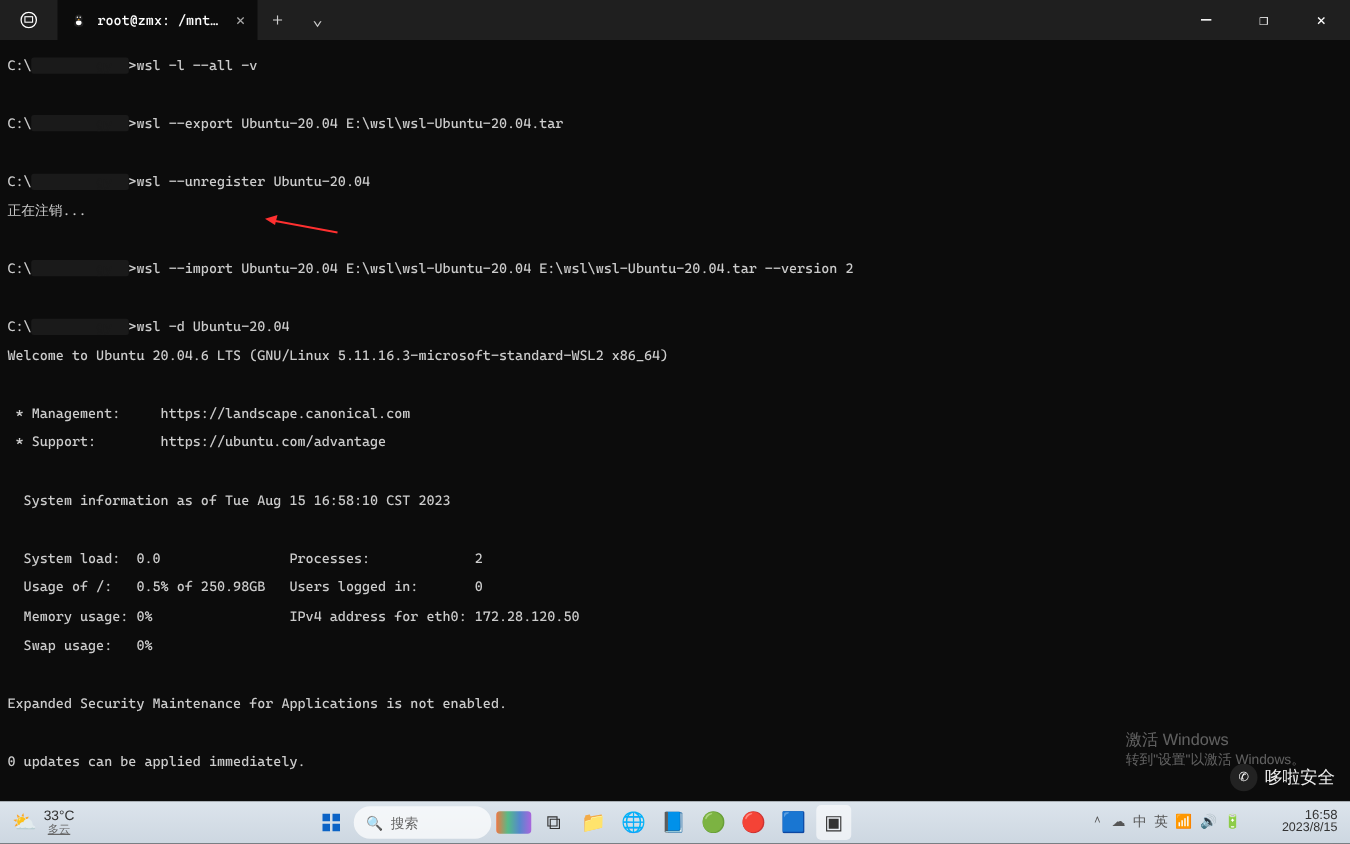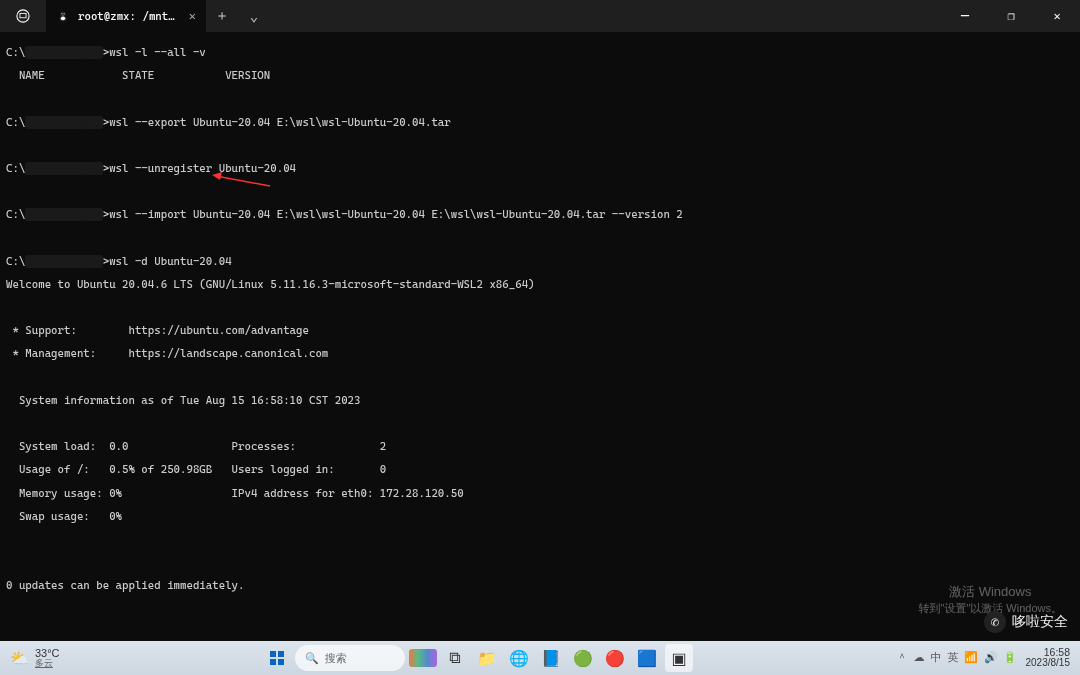--- a/index.html
+++ b/index.html
@@ -91,25 +91,25 @@
   border-radius: 2px;
 }
 .arrow {
   position: absolute;
   left: 212px;
   top: 140px;
   pointer-events: none;
 }
 .watermark-activate {
   position: absolute;
-  right: 18px;
+  right: 36px;
   bottom: 60px;
   color: rgba(255,255,255,0.35);
   font-family: 'Segoe UI', sans-serif;
-  text-align: center;
+  text-align: left;
   font-size: 13px;
   pointer-events: none;
   line-height: 1.3;
 }
 .watermark-activate .sub { font-size: 11px; }
 .watermark-brand {
   position: absolute;
   right: 12px;
   bottom: 42px;
   color: #eee;
@@ -145,21 +145,21 @@
   font-size: 11px;
 }
 .taskbar-left {
   display: flex;
   align-items: center;
   gap: 6px;
   padding: 0 10px;
 }
 .weather { display: flex; align-items: center; gap: 5px; }
 .weather-icon { font-size: 16px; }
-.weather-text { line-height: 1; }
+.weather-text { line-height: 1; text-align: center; }
 .weather-text .temp { font-size: 11px; font-weight: 500; }
 .weather-text .desc { font-size: 9px; color: #666; text-decoration: underline; }
 .taskbar-center {
   flex: 1;
   display: flex;
   align-items: center;
   justify-content: center;
   gap: 4px;
 }
 .tb-btn {
@@ -190,21 +190,21 @@
   background: linear-gradient(90deg,#e74,#5b8,#58c,#a6d);
   display: flex;
 }
 .taskbar-right {
   display: flex;
   align-items: center;
   gap: 8px;
   padding: 0 10px;
 }
 .tray-icons { display: flex; gap: 6px; align-items: center; color: #555; }
-.clock { text-align: right; line-height: 1.05; }
+.clock { text-align: right; line-height: 1.05; margin-left: 24px; }
 .clock .time { font-size: 10.5px; }
 .clock .date { font-size: 10px; text-align: right; }
 svg.penguin { width: 12px; height: 12px; }
 </style>
 </head>
 <body>
 
 <div class="titlebar">
   <div class="icon-btn">
     <svg width="14" height="14" viewBox="0 0 16 16">
@@ -231,41 +231,42 @@
   <div class="spacer"></div>
   <div class="win-controls">
     <div>─</div>
     <div>❐</div>
     <div>✕</div>
   </div>
 </div>
 
 <div class="terminal">
 <div class="terminal-line"><span>C:\</span><span class="redacted">        gy  </span><span>&gt;wsl -l --all -v</span></div>
-<div class="terminal-line">  NAME            STATE           VERSION</div>
 <div class="terminal-line"></div>
 <div class="terminal-line"><span>C:\</span><span class="redacted">        gy  </span><span>&gt;wsl --export Ubuntu-20.04 E:\wsl\wsl-Ubuntu-20.04.tar</span></div>
 <div class="terminal-line"></div>
 <div class="terminal-line"><span>C:\</span><span class="redacted">        gy  </span><span>&gt;wsl --unregister Ubuntu-20.04</span></div>
+<div class="terminal-line">正在注销...</div>
 <div class="terminal-line"></div>
 <div class="terminal-line"><span>C:\</span><span class="redacted">        gy  </span><span>&gt;wsl --import Ubuntu-20.04 E:\wsl\wsl-Ubuntu-20.04 E:\wsl\wsl-Ubuntu-20.04.tar --version 2</span></div>
 <div class="terminal-line"></div>
 <div class="terminal-line"><span>C:\</span><span class="redacted">        gy  </span><span>&gt;wsl -d Ubuntu-20.04</span></div>
 <div class="terminal-line">Welcome to Ubuntu 20.04.6 LTS (GNU/Linux 5.11.16.3-microsoft-standard-WSL2 x86_64)</div>
 <div class="terminal-line"></div>
+<div class="terminal-line"> * Management:     https://landscape.canonical.com</div>
 <div class="terminal-line"> * Support:        https://ubuntu.com/advantage</div>
-<div class="terminal-line"> * Management:     https://landscape.canonical.com</div>
 <div class="terminal-line"></div>
 <div class="terminal-line">  System information as of Tue Aug 15 16:58:10 CST 2023</div>
 <div class="terminal-line"></div>
 <div class="terminal-line">  System load:  0.0                Processes:             2</div>
 <div class="terminal-line">  Usage of /:   0.5% of 250.98GB   Users logged in:       0</div>
 <div class="terminal-line">  Memory usage: 0%                 IPv4 address for eth0: 172.28.120.50</div>
 <div class="terminal-line">  Swap usage:   0%</div>
 <div class="terminal-line"></div>
+<div class="terminal-line">Expanded Security Maintenance for Applications is not enabled.</div>
 <div class="terminal-line"></div>
 <div class="terminal-line">0 updates can be applied immediately.</div>
 
 
 
 
 
 
 
 

